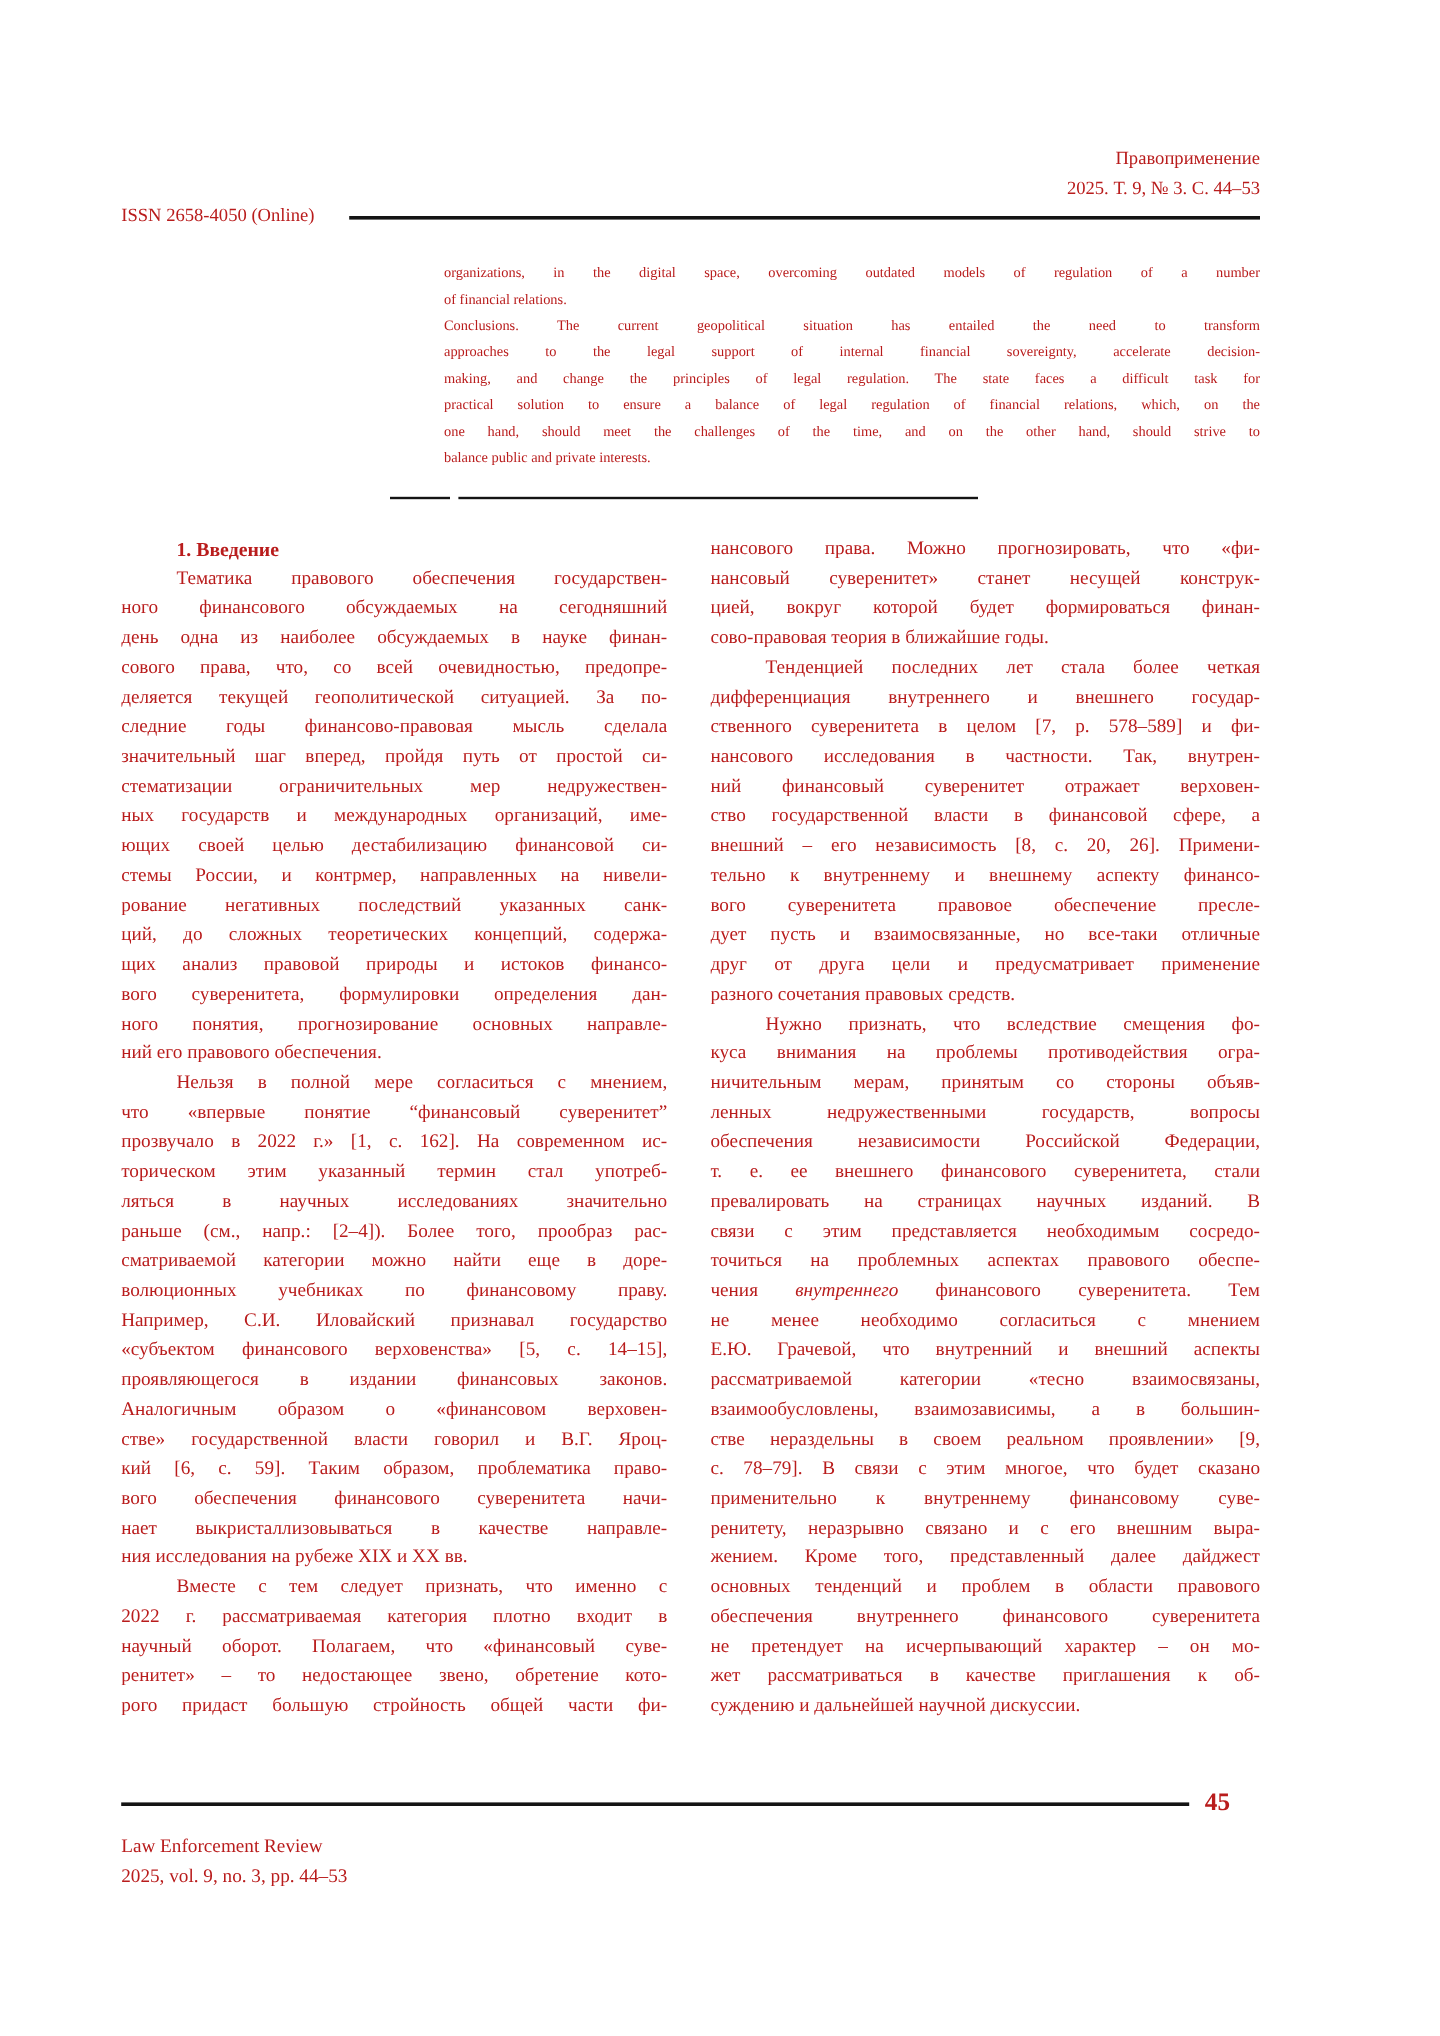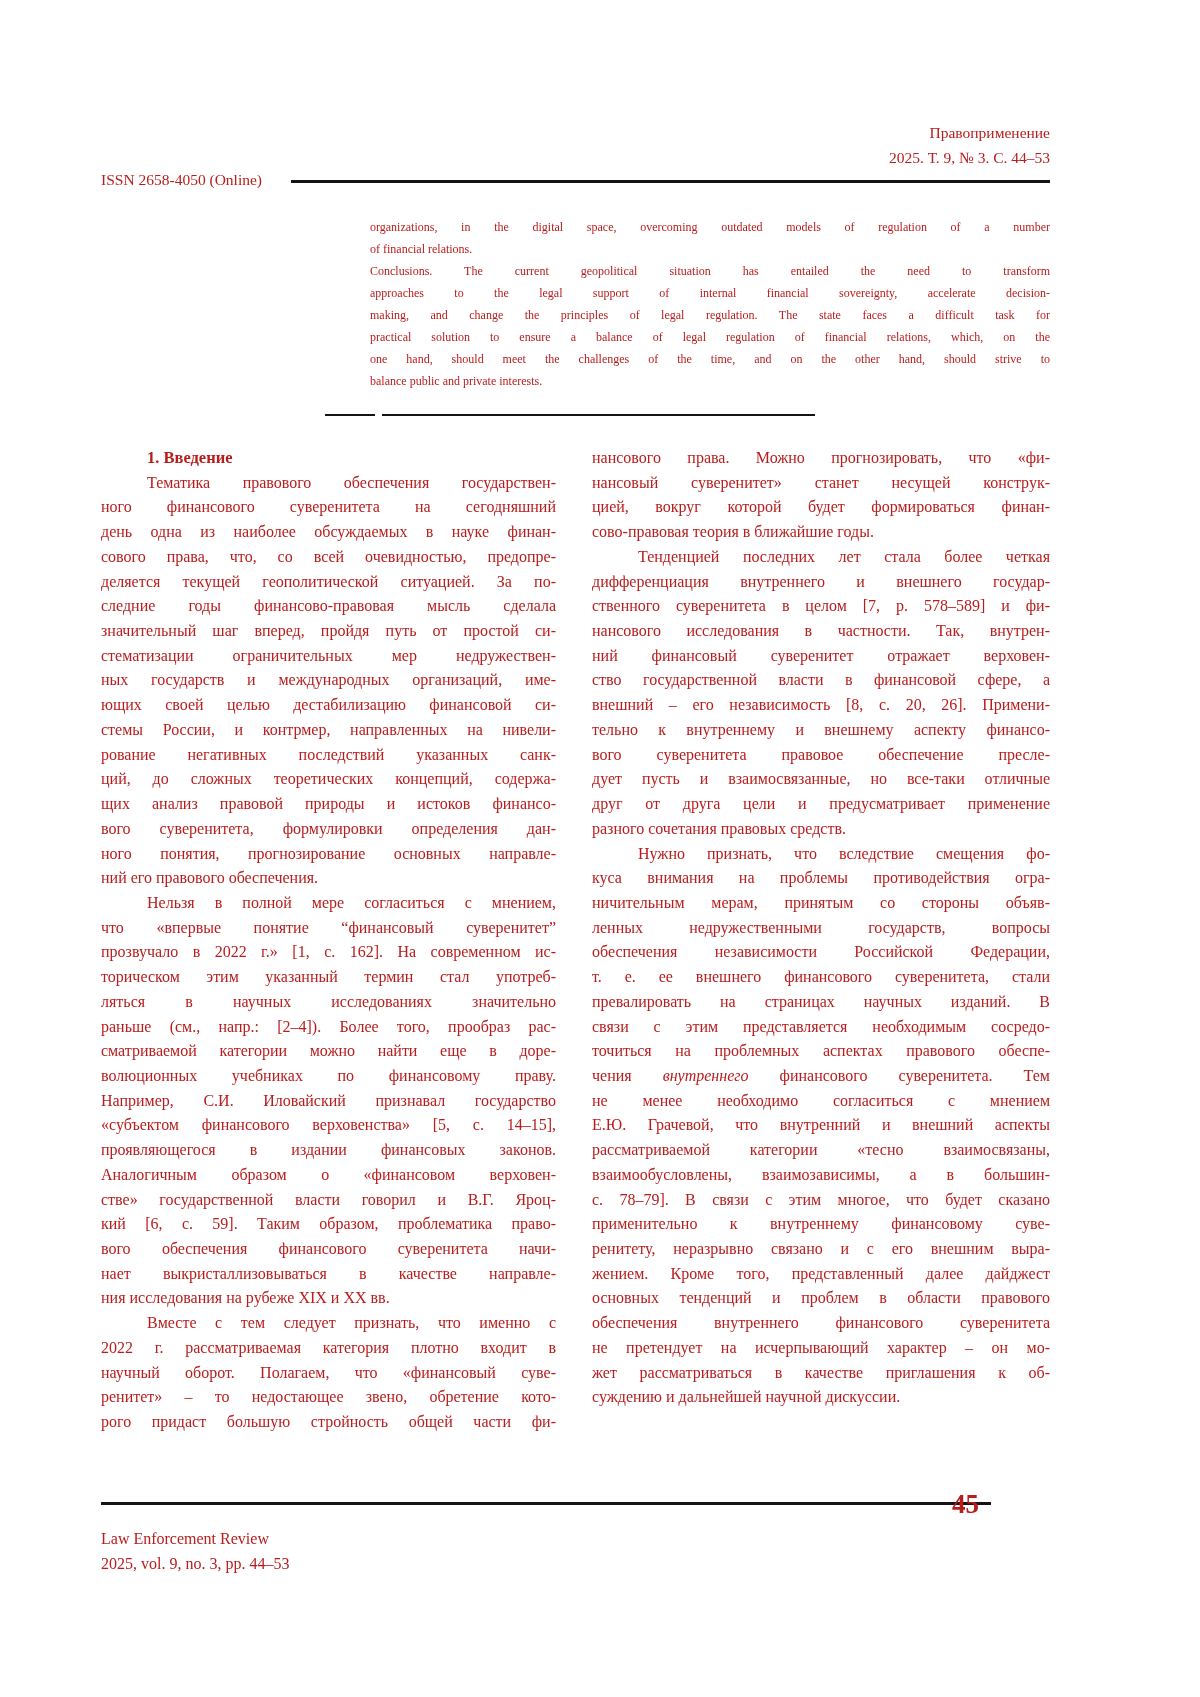--- a/index.html
+++ b/index.html
@@ -25,21 +25,21 @@
   .col-left{left:101px;width:455px;}
   .col-right{left:592px;width:458px;}
   .col .ln{height:24.72px;line-height:24.72px;}
   
   .ln{text-align:justify;text-align-last:justify;overflow:hidden;white-space:normal;}
   .ln.end{text-align-last:left;}
   .ln.ind{text-indent:46px;}
   .ln.b{font-weight:bold;font-size:16.5px;}
   .ln .it{font-style:italic;}
   
-  .page-num{position:absolute;left:952px;top:1489px;font-size:27px;font-weight:bold;}
+  .page-num{position:absolute;left:1004px;top:1489px;font-size:21px;font-weight:bold;}
   .footer-en{position:absolute;left:101px;top:1526px;font-size:16px;line-height:25px;}
 </style>
 </head>
 <body>
 
 <div class="page">
 
   <div class="hdr-right">
     <div>Правоприменение</div>
     <div>2025. Т. 9, № 3. С. 44–53</div>
@@ -58,21 +58,21 @@
       <div class="ln">one hand, should meet the challenges of the time, and on the other hand, should strive to</div>
       <div class="ln end">balance public and private interests.</div>
     </div>
 
   <div class="rule divider-a"></div>
   <div class="rule divider-b"></div>
 
   <div class="col col-left">
       <div class="ln ind end b">1. Введение</div>
       <div class="ln ind">Тематика правового обеспечения государствен-</div>
-      <div class="ln">ного финансового суверенитета на сегодняшний</div>
+      <div class="ln">ного финансового обсуждаемых на сегодняшний</div>
       <div class="ln">день одна из наиболее обсуждаемых в науке финан-</div>
       <div class="ln">сового права, что, со всей очевидностью, предопре-</div>
       <div class="ln">деляется текущей геополитической ситуацией. За по-</div>
       <div class="ln">следние годы финансово-правовая мысль сделала</div>
       <div class="ln">значительный шаг вперед, пройдя путь от простой си-</div>
       <div class="ln">стематизации ограничительных мер недружествен-</div>
       <div class="ln">ных государств и международных организаций, име-</div>
       <div class="ln">ющих своей целью дестабилизацию финансовой си-</div>
       <div class="ln">стемы России, и контрмер, направленных на нивели-</div>
       <div class="ln">рование негативных последствий указанных санк-</div>
@@ -128,20 +128,21 @@
       <div class="ln">обеспечения независимости Российской Федерации,</div>
       <div class="ln">т. е. ее внешнего финансового суверенитета, стали</div>
       <div class="ln">превалировать на страницах научных изданий. В</div>
       <div class="ln">связи с этим представляется необходимым сосредо-</div>
       <div class="ln">точиться на проблемных аспектах правового обеспе-</div>
       <div class="ln"><span>чения </span><span class="it">внутреннего</span><span> финансового суверенитета. Тем</span></div>
       <div class="ln">не менее необходимо согласиться с мнением</div>
       <div class="ln">Е.Ю. Грачевой, что внутренний и внешний аспекты</div>
       <div class="ln">рассматриваемой категории «тесно взаимосвязаны,</div>
       <div class="ln">взаимообусловлены, взаимозависимы, а в большин-</div>
+      <div class="ln">стве нераздельны в своем реальном проявлении» [9,</div>
       <div class="ln">с. 78–79]. В связи с этим многое, что будет сказано</div>
       <div class="ln">применительно к внутреннему финансовому суве-</div>
       <div class="ln">ренитету, неразрывно связано и с его внешним выра-</div>
       <div class="ln">жением. Кроме того, представленный далее дайджест</div>
       <div class="ln">основных тенденций и проблем в области правового</div>
       <div class="ln">обеспечения внутреннего финансового суверенитета</div>
       <div class="ln">не претендует на исчерпывающий характер – он мо-</div>
       <div class="ln">жет рассматриваться в качестве приглашения к об-</div>
       <div class="ln end">суждению и дальнейшей научной дискуссии.</div>
     </div>

